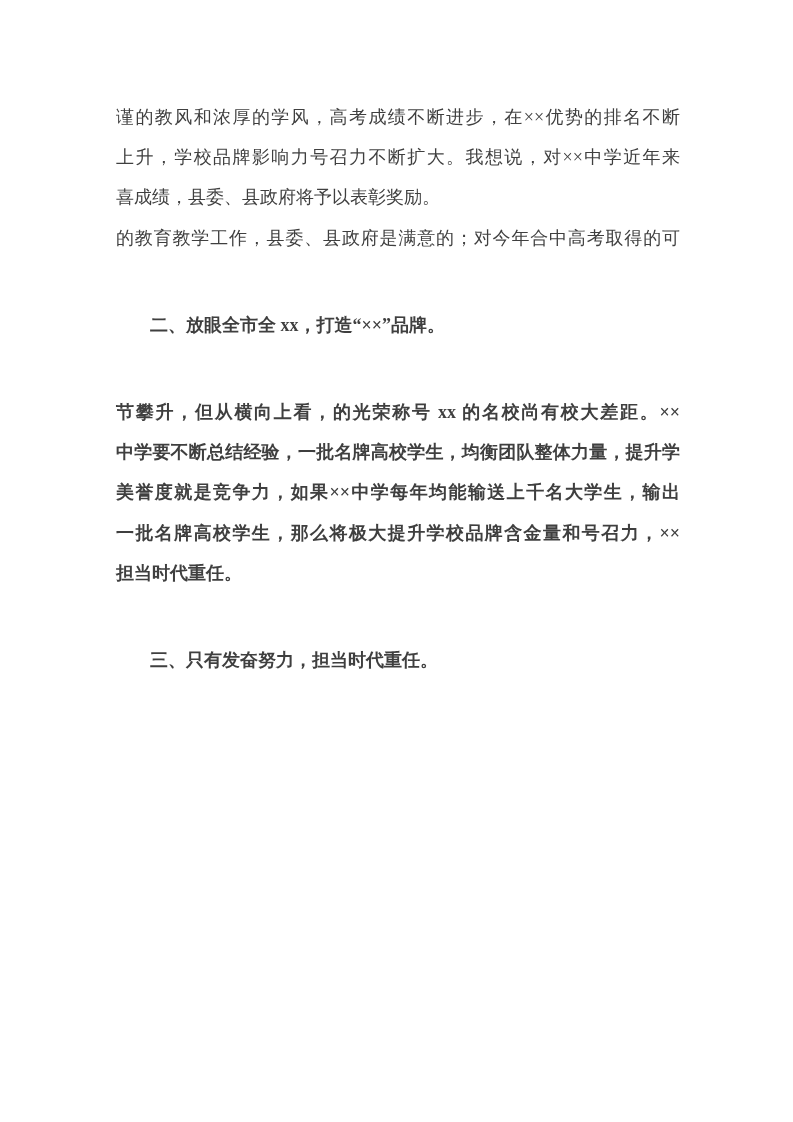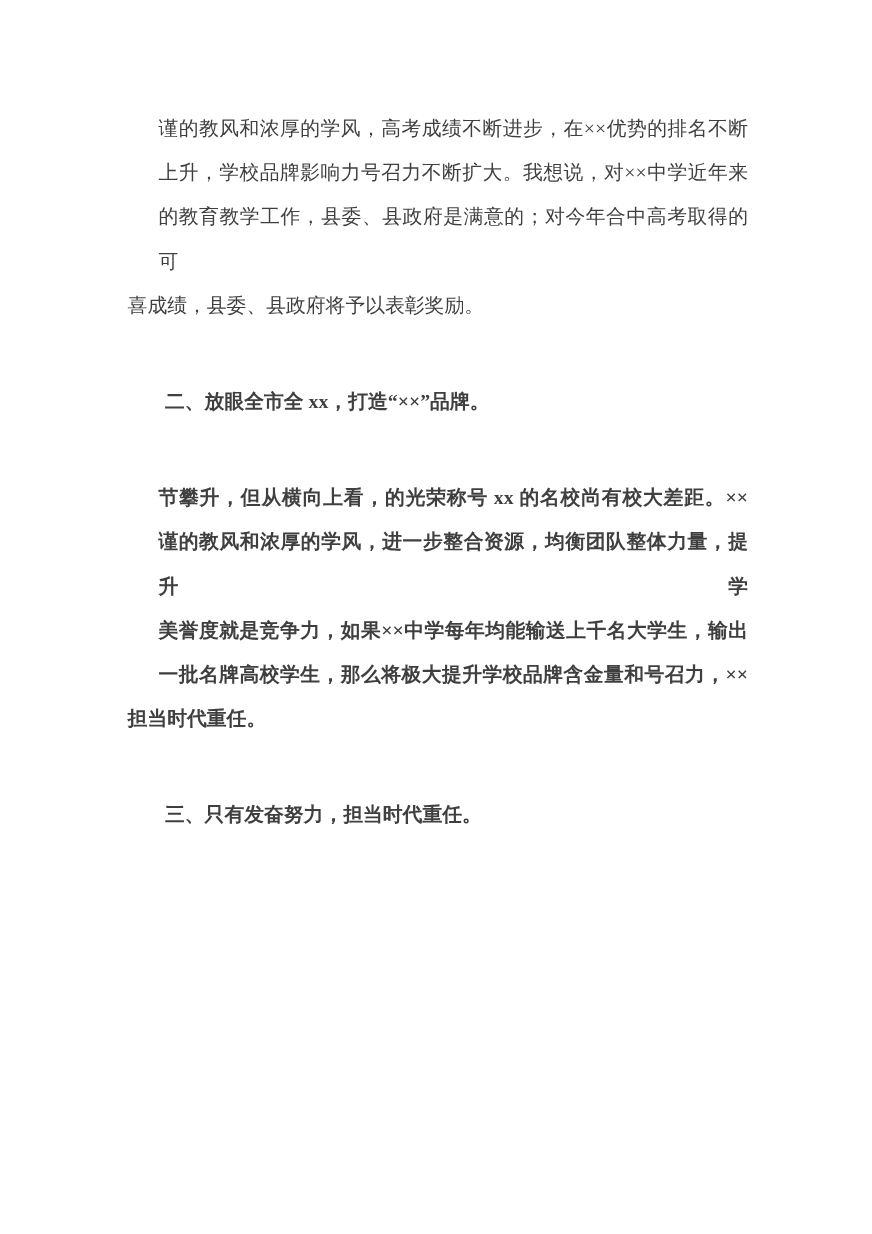--- a/index.html
+++ b/index.html
@@ -26,43 +26,42 @@
   }
   .block { margin: 0; }
   .block + .block { margin-top: 47px; font-weight: bold; }
   .line {
     text-align: left;
   }
   .line.just {
     text-align: justify;
     text-align-last: justify;
     text-justify: inter-ideograph;
-    margin-left: 28px;
   }
   .line.indent {
     text-indent: 34px;
   }
 </style>
 </head>
 <body>
 
 <div class="page">
   <div class="doc" id="doc-body" style="color: rgb(63, 63, 63);">
       <div class="block paragraph">
         <div class="line just">谨的教风和浓厚的学风，高考成绩不断进步，在××优势的排名不断</div>
         <div class="line just">上升，学校品牌影响力号召力不断扩大。我想说，对××中学近年来</div>
+        <div class="line">喜成绩，县委、县政府将予以表彰奖励。</div>
         <div class="line just">的教育教学工作，县委、县政府是满意的；对今年合中高考取得的可</div>
-        <div class="line">喜成绩，县委、县政府将予以表彰奖励。</div>
       </div>
       <div class="block heading">
         <div class="line indent">二、放眼全市全 xx，打造“××”品牌。</div>
       </div>
       <div class="block paragraph">
         <div class="line just">节攀升，但从横向上看，的光荣称号 xx 的名校尚有校大差距。××</div>
-        <div class="line just">谨的教风和浓厚的学风，进一步整合资源，均衡团队整体力量，提升学</div>
+        <div class="line just">中学要不断总结经验，一批名牌高校学生，均衡团队整体力量，提升学</div>
         <div class="line just">美誉度就是竞争力，如果××中学每年均能输送上千名大学生，输出</div>
         <div class="line just">一批名牌高校学生，那么将极大提升学校品牌含金量和号召力，××</div>
         <div class="line">担当时代重任。</div>
       </div>
       <div class="block heading">
         <div class="line indent">三、只有发奋努力，担当时代重任。</div>
       </div>
     </div>
 </div>
 

